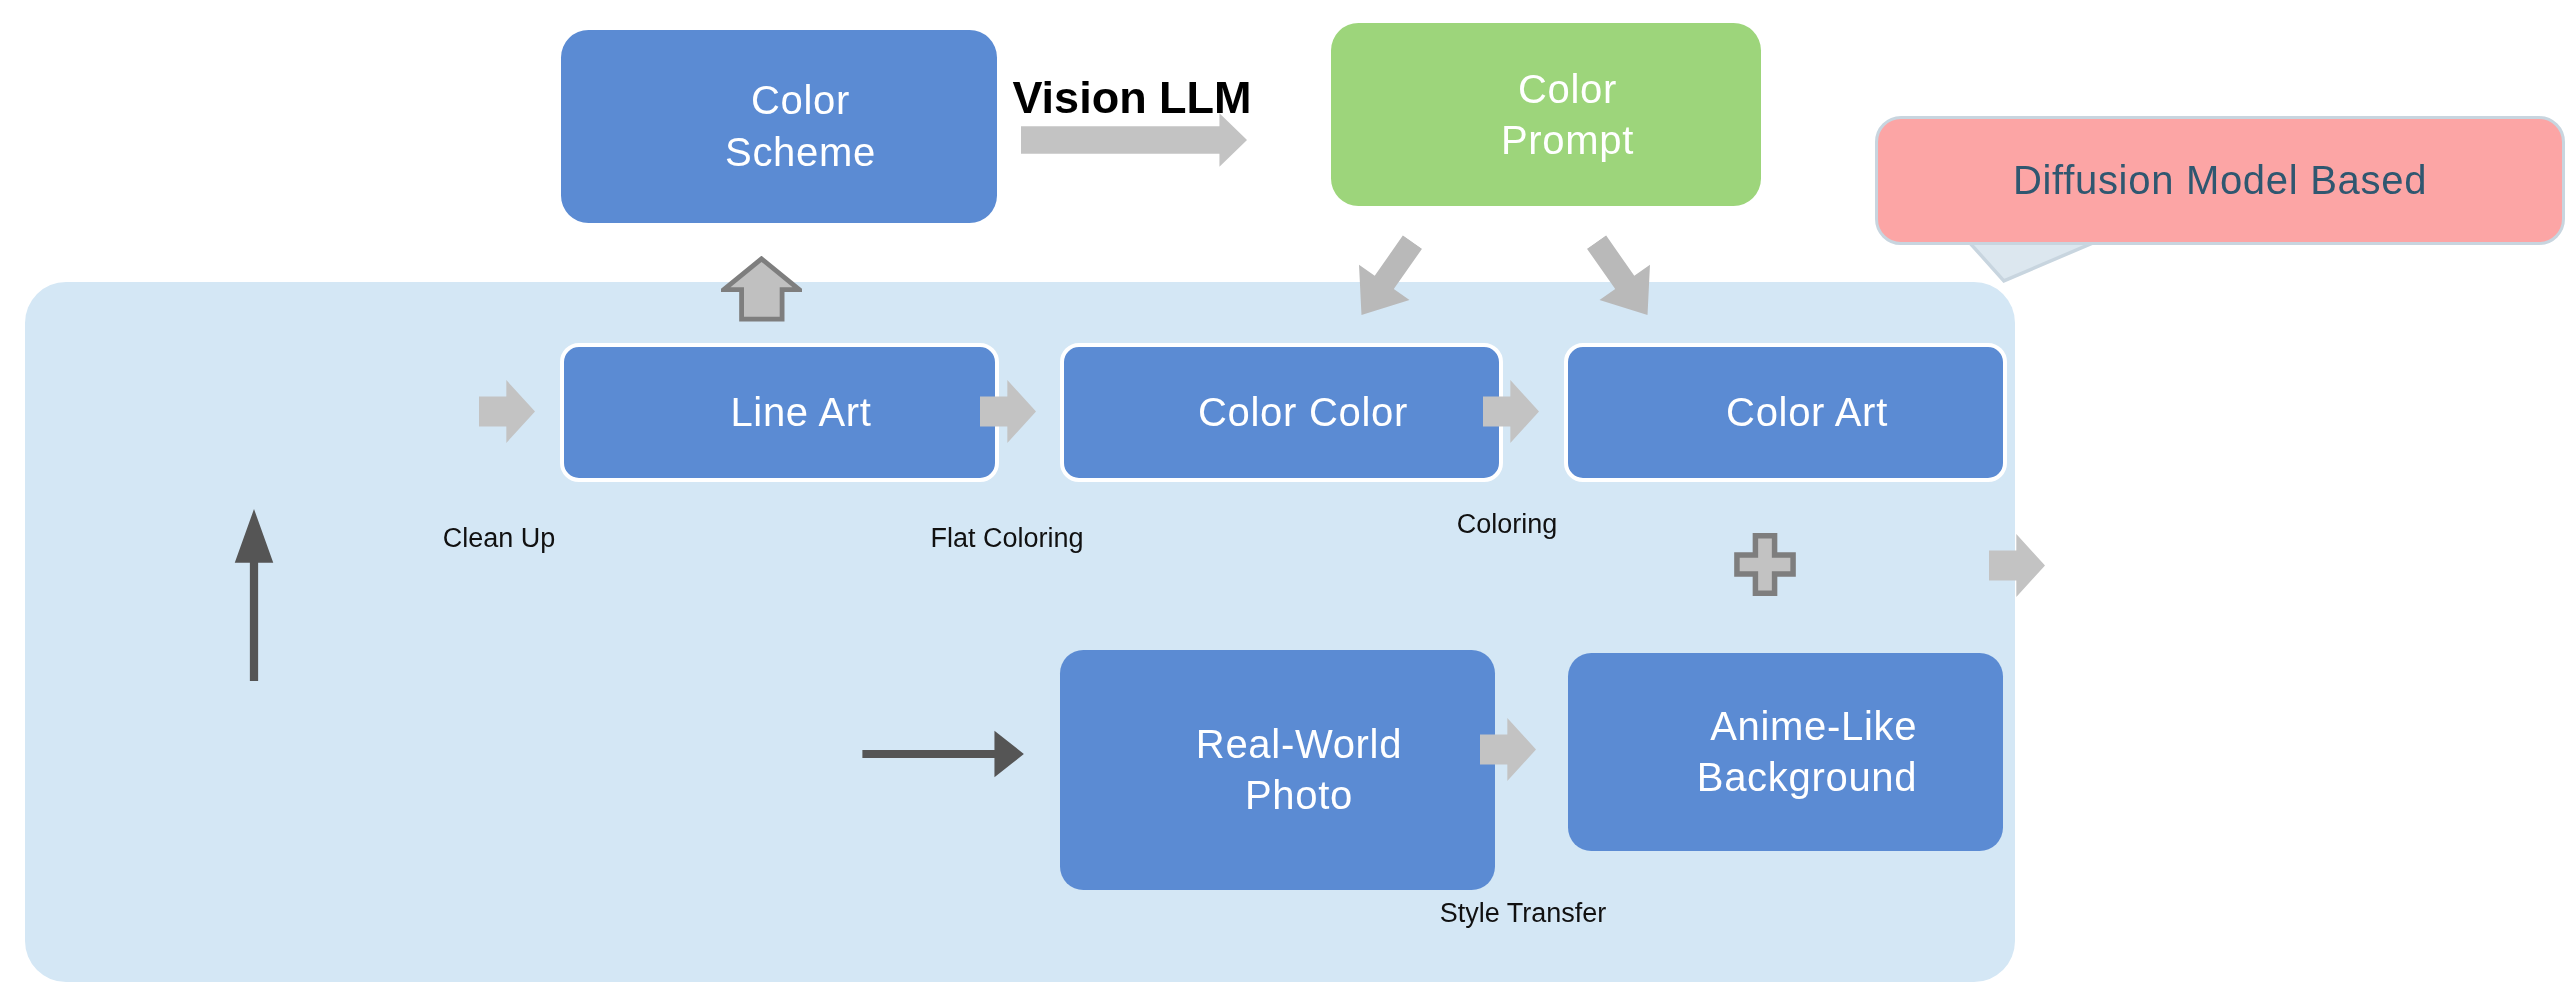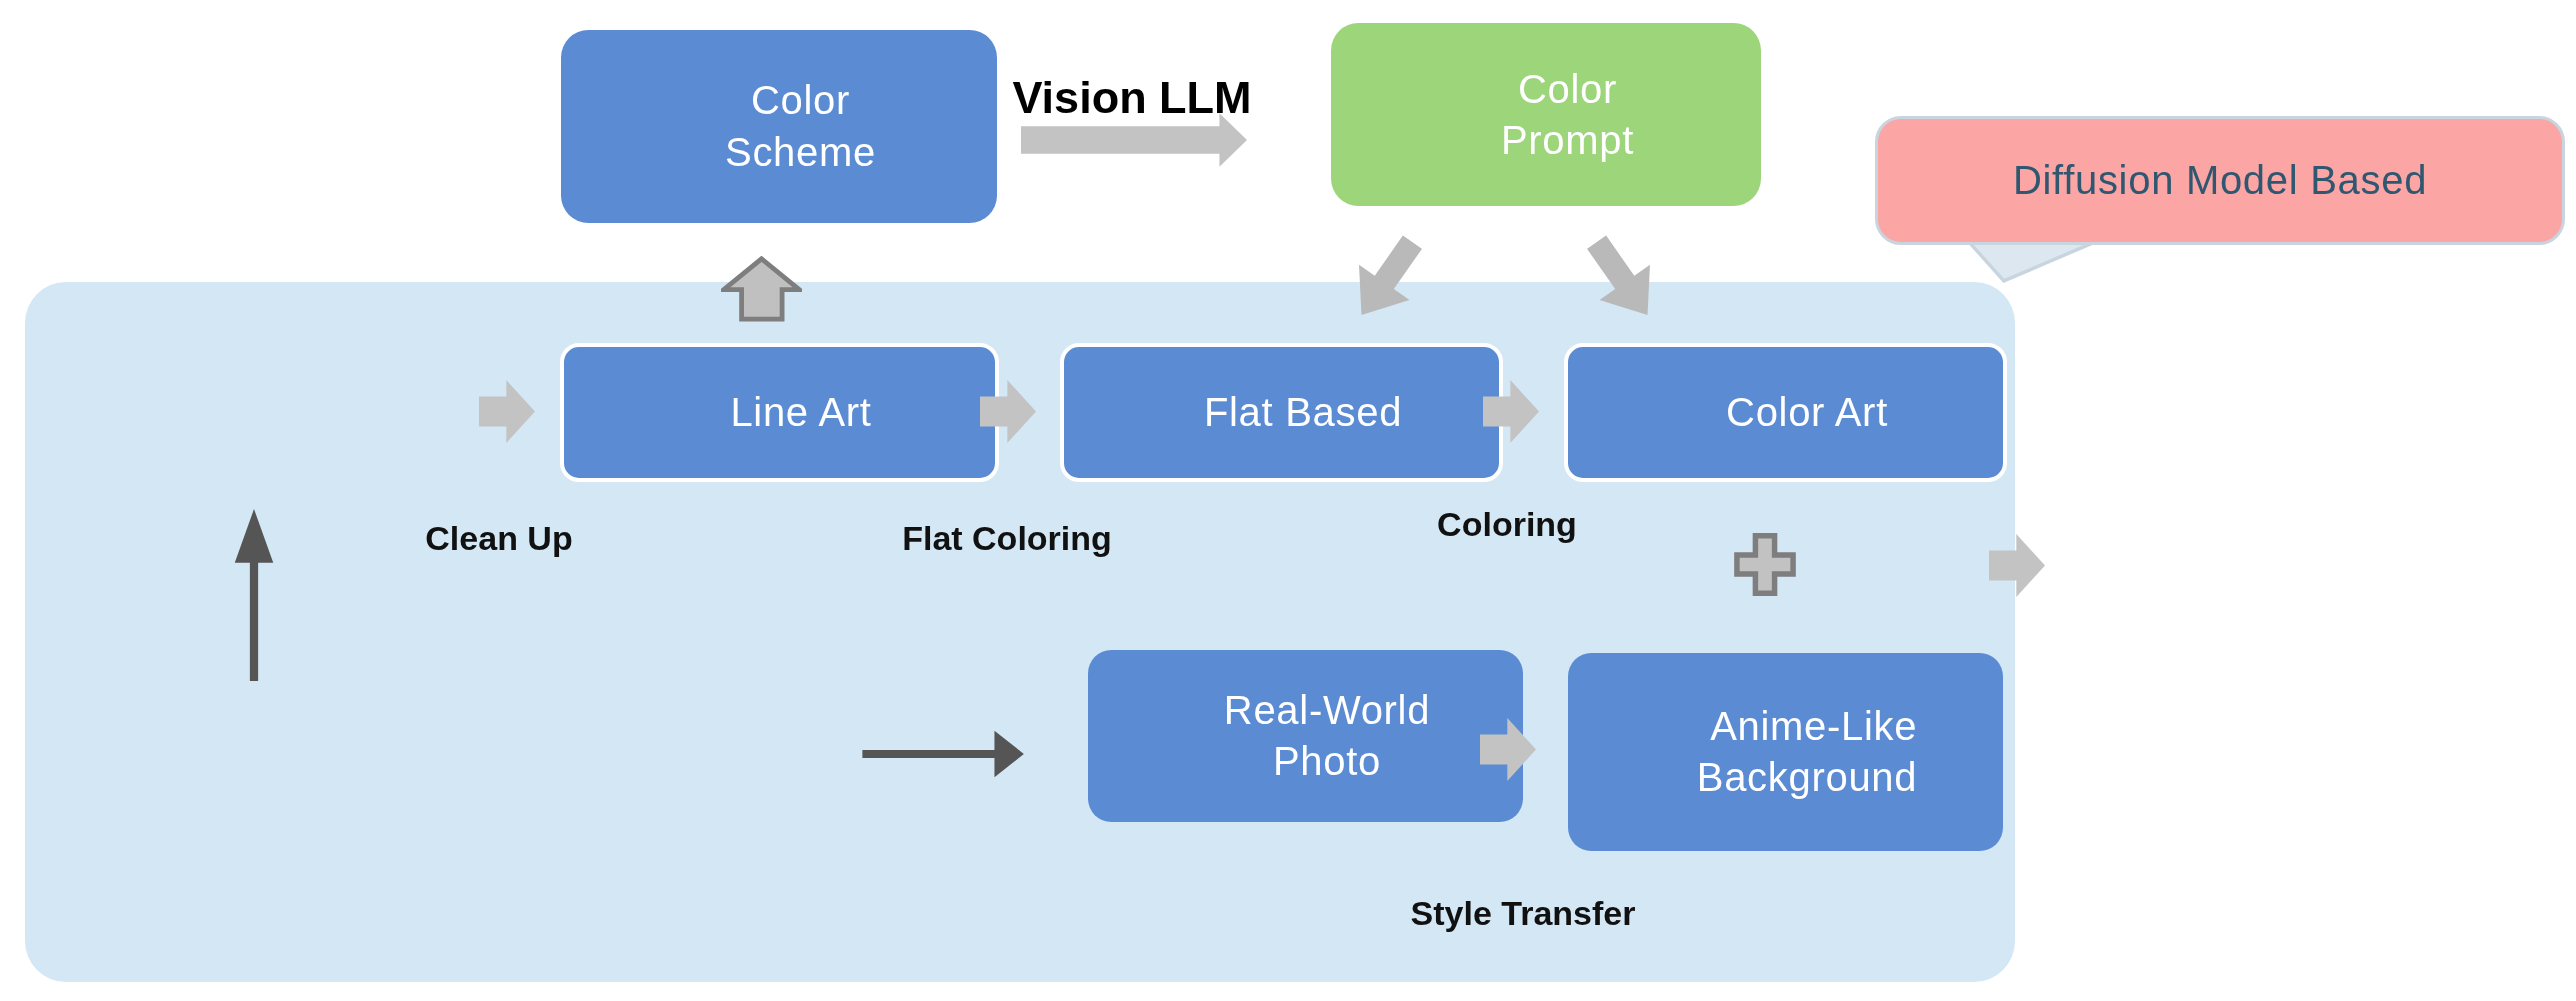--- a/index.html
+++ b/index.html
@@ -29,40 +29,40 @@
   .node.green{background:#9DD57B;}
   
   .n-sketch   {left:57px;  top:349px;width:393px;height:131px;}
   .n-lineart  {left:560px; top:343px;width:388px;height:131px;}
   .n-flatcolor{left:1060px;top:343px;width:392px;height:131px;}
   .n-colorart {left:1564px;top:343px;width:392px;height:131px;}
   
   .n-colorscheme{left:561px;top:30px;width:393px;height:193px;border-radius:27.5px;}
   .n-colorprompt{left:1331px;top:23.4px;width:387px;height:183px;border-radius:27.5px;}
   
-  .n-photo     {left:1088px;top:650px;width:392px;height:172px;border-radius:23.4px;}
+  .n-photo     {left:1060px;top:650px;width:392px;height:240px;border-radius:23.4px;}
   .n-background{left:1568px;top:653px;width:392px;height:198px;border-radius:23.4px;text-align:right;}
   
   .illu-outer{
     left:2065px;top:491px;width:404px;height:149px;
     border:6.2px solid #3E5777;border-radius:25px;
     background:#ffffff;box-sizing:border-box;
     display:flex;align-items:center;justify-content:center;
   }
   .illu-inner{
     width:380px;height:124px;
     border:6.2px solid #2D4D7C;border-radius:18px;
     background:#5B8BD3;box-sizing:border-box;
     display:flex;align-items:center;justify-content:center;
     color:#fff;font-size:40px;letter-spacing:0.7px;
   }
   
   .plabel{
-    position:absolute;color:#111111;font-size:34px;
-    transform:translate(-50%,-50%);white-space:nowrap;font-weight:700;
+    position:absolute;color:#111111;font-size:27px;
+    transform:translate(-50%,-50%);white-space:nowrap;font-weight:400;
   }
   .vision-label{
     position:absolute;left:1132px;top:58px;
     transform:translate(-50%,-50%);
     color:#000000;font-size:45px;font-weight:600;white-space:nowrap;margin-top:40px;
   }
   
   .callout{
     left:1875px;top:116px;width:690px;height:129px;
     background:#fca5a5;border:3.4px solid #C8D5DF;border-radius:26px;
@@ -104,21 +104,21 @@
   </svg>
   <svg class="abs" style="left:1591px;top:234px;transform:rotate(-35deg);" width="62" height="89" viewBox="0 0 90 130">
     <polygon points="28,0 62,0 62,72 90,72 45,130 0,72 28,72" fill="#B9B9B9"></polygon>
   </svg>
 
   <svg class="abs" style="left:721px;top:256px;" width="81" height="66" viewBox="0 0 118 96">
     <polygon points="59,4 114,49 89,49 89,92 30,92 30,49 4,49" fill="#C0C0C0" stroke="#7E7E7E" stroke-width="7" stroke-linejoin="miter"></polygon>
   </svg>
 
   <div class="node stroked n-lineart">Line Art</div>
-  <div class="node stroked n-flatcolor">Flat Based</div>
+  <div class="node stroked n-flatcolor">Color Color</div>
   <div class="node stroked n-colorart">Color Art</div>
 
   <svg class="abs" style="left:479px;top:380px;" width="56" height="63" viewBox="0 0 82 92">
     <polygon points="0,24 40,24 40,0 82,46 40,92 40,68 0,68" fill="#C3C3C3"></polygon>
   </svg>
   <svg class="abs" style="left:980px;top:380px;" width="56" height="63" viewBox="0 0 82 92">
     <polygon points="0,24 40,24 40,0 82,46 40,92 40,68 0,68" fill="#C3C3C3"></polygon>
   </svg>
   <svg class="abs" style="left:1483px;top:380px;" width="56" height="63" viewBox="0 0 82 92">
     <polygon points="0,24 40,24 40,0 82,46 40,92 40,68 0,68" fill="#C3C3C3"></polygon>

